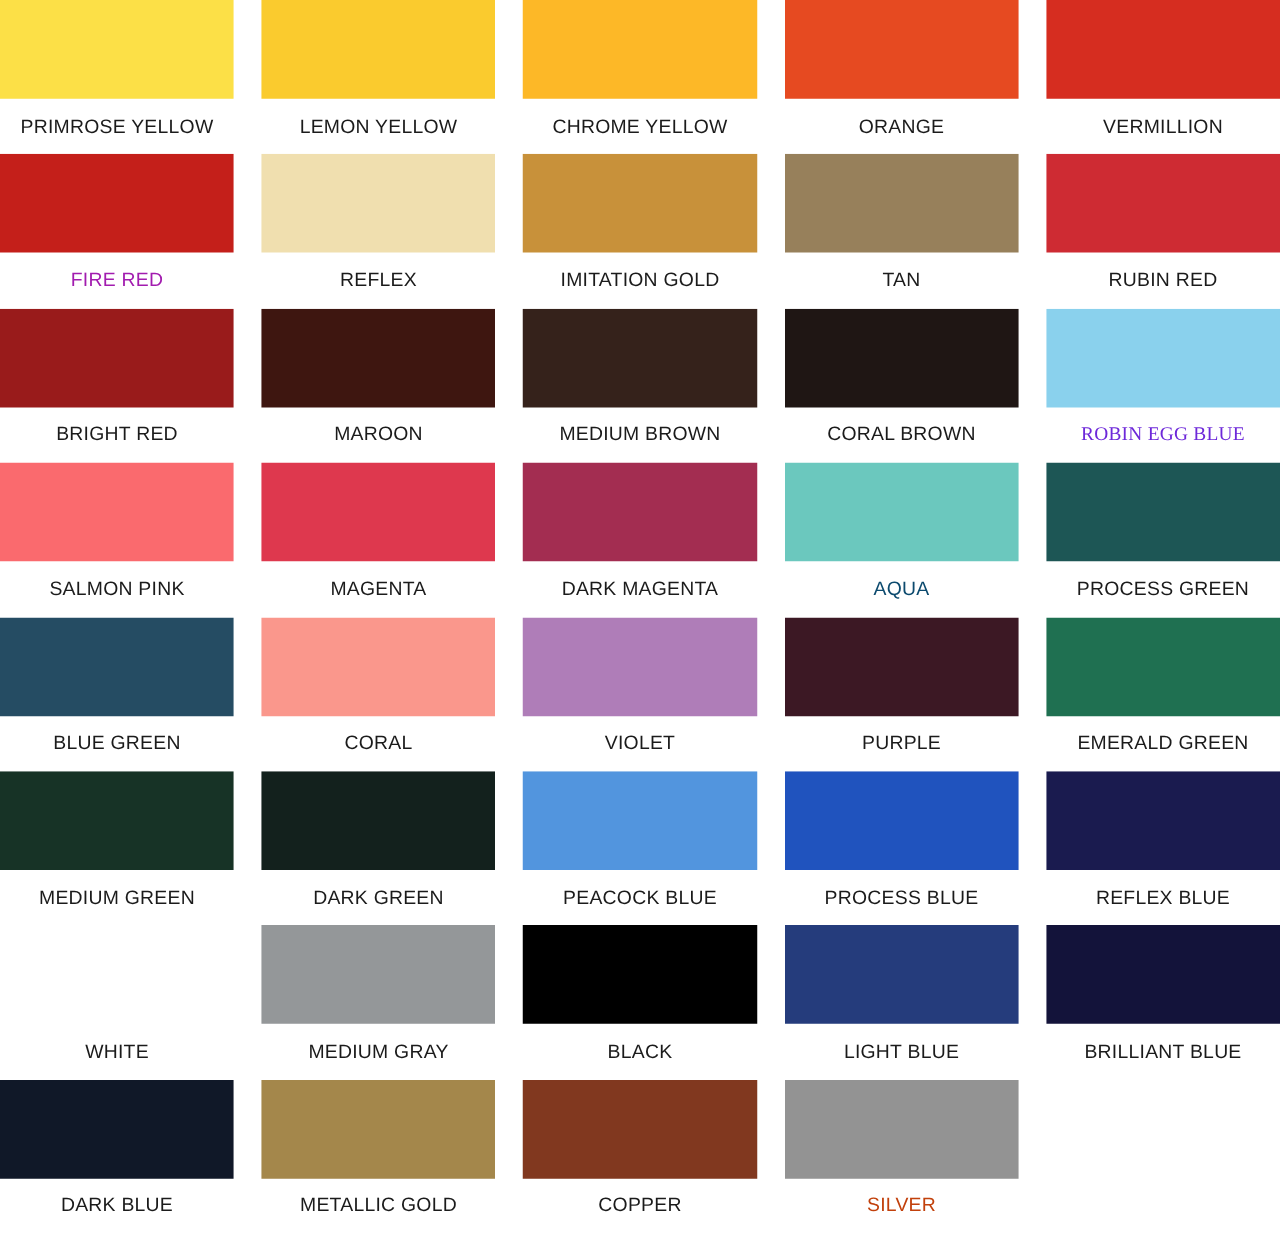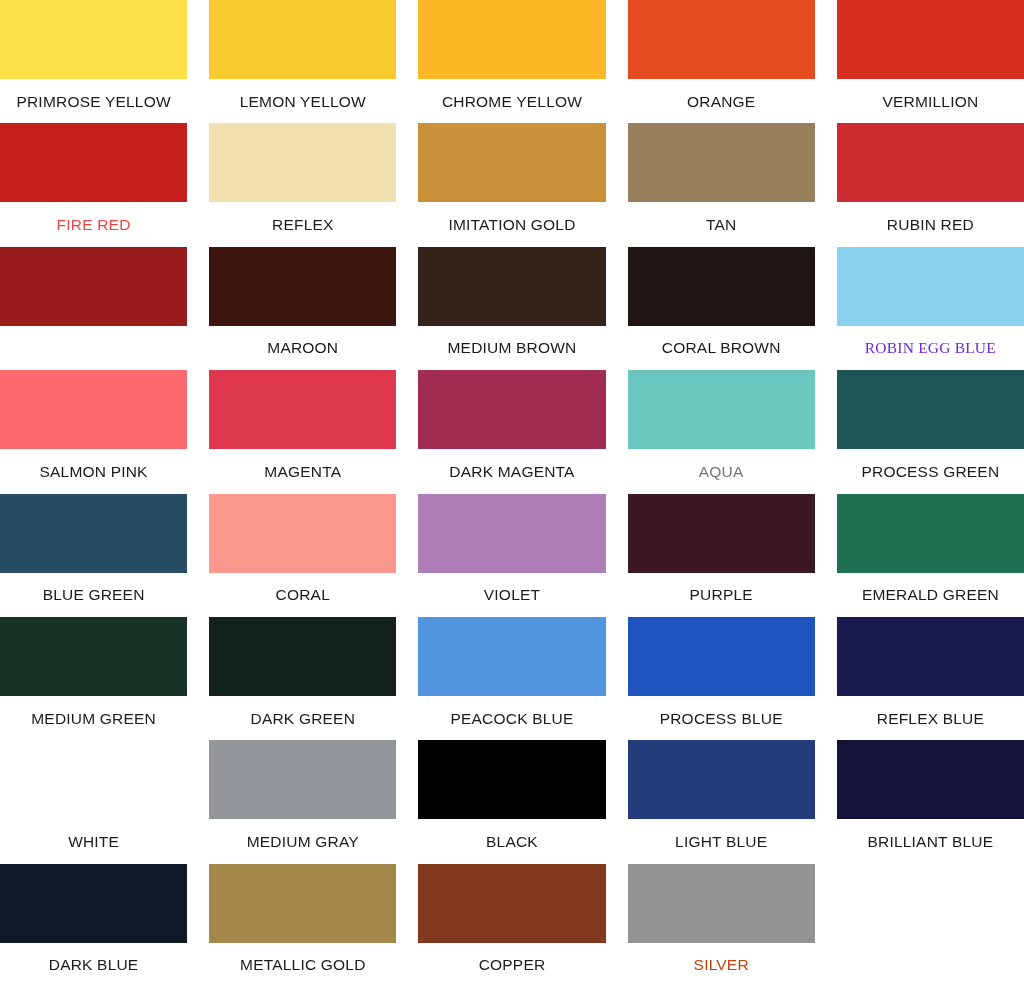--- a/index.html
+++ b/index.html
@@ -73,40 +73,41 @@
     <div class="swatch-cell">
       <div class="swatch-chip" style="background-color: rgb(230, 74, 33);"></div>
       <div class="swatch-label" style="color: rgb(27, 27, 27);">ORANGE</div>
     </div>
     <div class="swatch-cell">
       <div class="swatch-chip" style="background-color: rgb(214, 45, 32);"></div>
       <div class="swatch-label" style="color: rgb(27, 27, 27);">VERMILLION</div>
     </div>
     <div class="swatch-cell">
       <div class="swatch-chip" style="background-color: rgb(196, 31, 26);"></div>
-      <div class="swatch-label" style="color: #ef4444;">FIRE RED</div>
+      <div class="swatch-label" style="color: #a21caf;">FIRE RED</div>
     </div>
     <div class="swatch-cell">
       <div class="swatch-chip" style="background-color: rgb(240, 223, 175);"></div>
       <div class="swatch-label" style="color: rgb(27, 27, 27);">REFLEX</div>
     </div>
     <div class="swatch-cell">
       <div class="swatch-chip" style="background-color: rgb(200, 145, 58);"></div>
       <div class="swatch-label" style="color: rgb(27, 27, 27);">IMITATION GOLD</div>
     </div>
     <div class="swatch-cell">
       <div class="swatch-chip" style="background-color: rgb(151, 128, 91);"></div>
       <div class="swatch-label" style="color: rgb(27, 27, 27);">TAN</div>
     </div>
     <div class="swatch-cell">
       <div class="swatch-chip" style="background-color: rgb(206, 43, 51);"></div>
       <div class="swatch-label" style="color: rgb(27, 27, 27);">RUBIN RED</div>
     </div>
     <div class="swatch-cell">
       <div class="swatch-chip" style="background-color: rgb(153, 27, 27);"></div>
+      <div class="swatch-label" style="color: rgb(27, 27, 27);">BRIGHT RED</div>
     </div>
     <div class="swatch-cell">
       <div class="swatch-chip" style="background-color: rgb(62, 22, 16);"></div>
       <div class="swatch-label" style="color: rgb(27, 27, 27);">MAROON</div>
     </div>
     <div class="swatch-cell">
       <div class="swatch-chip" style="background-color: rgb(53, 34, 27);"></div>
       <div class="swatch-label" style="color: rgb(27, 27, 27);">MEDIUM BROWN</div>
     </div>
     <div class="swatch-cell">
@@ -124,21 +125,21 @@
     <div class="swatch-cell">
       <div class="swatch-chip" style="background-color: rgb(222, 56, 78);"></div>
       <div class="swatch-label" style="color: rgb(27, 27, 27);">MAGENTA</div>
     </div>
     <div class="swatch-cell">
       <div class="swatch-chip" style="background-color: rgb(163, 45, 81);"></div>
       <div class="swatch-label" style="color: rgb(27, 27, 27);">DARK MAGENTA</div>
     </div>
     <div class="swatch-cell">
       <div class="swatch-chip" style="background-color: rgb(107, 200, 190);"></div>
-      <div class="swatch-label" style="color: #737373;">AQUA</div>
+      <div class="swatch-label" style="color: #0c4a6e;">AQUA</div>
     </div>
     <div class="swatch-cell">
       <div class="swatch-chip" style="background-color: rgb(29, 86, 85);"></div>
       <div class="swatch-label" style="color: rgb(27, 27, 27);">PROCESS GREEN</div>
     </div>
     <div class="swatch-cell">
       <div class="swatch-chip" style="background-color: rgb(37, 76, 99);"></div>
       <div class="swatch-label" style="color: rgb(27, 27, 27);">BLUE GREEN</div>
     </div>
     <div class="swatch-cell">

